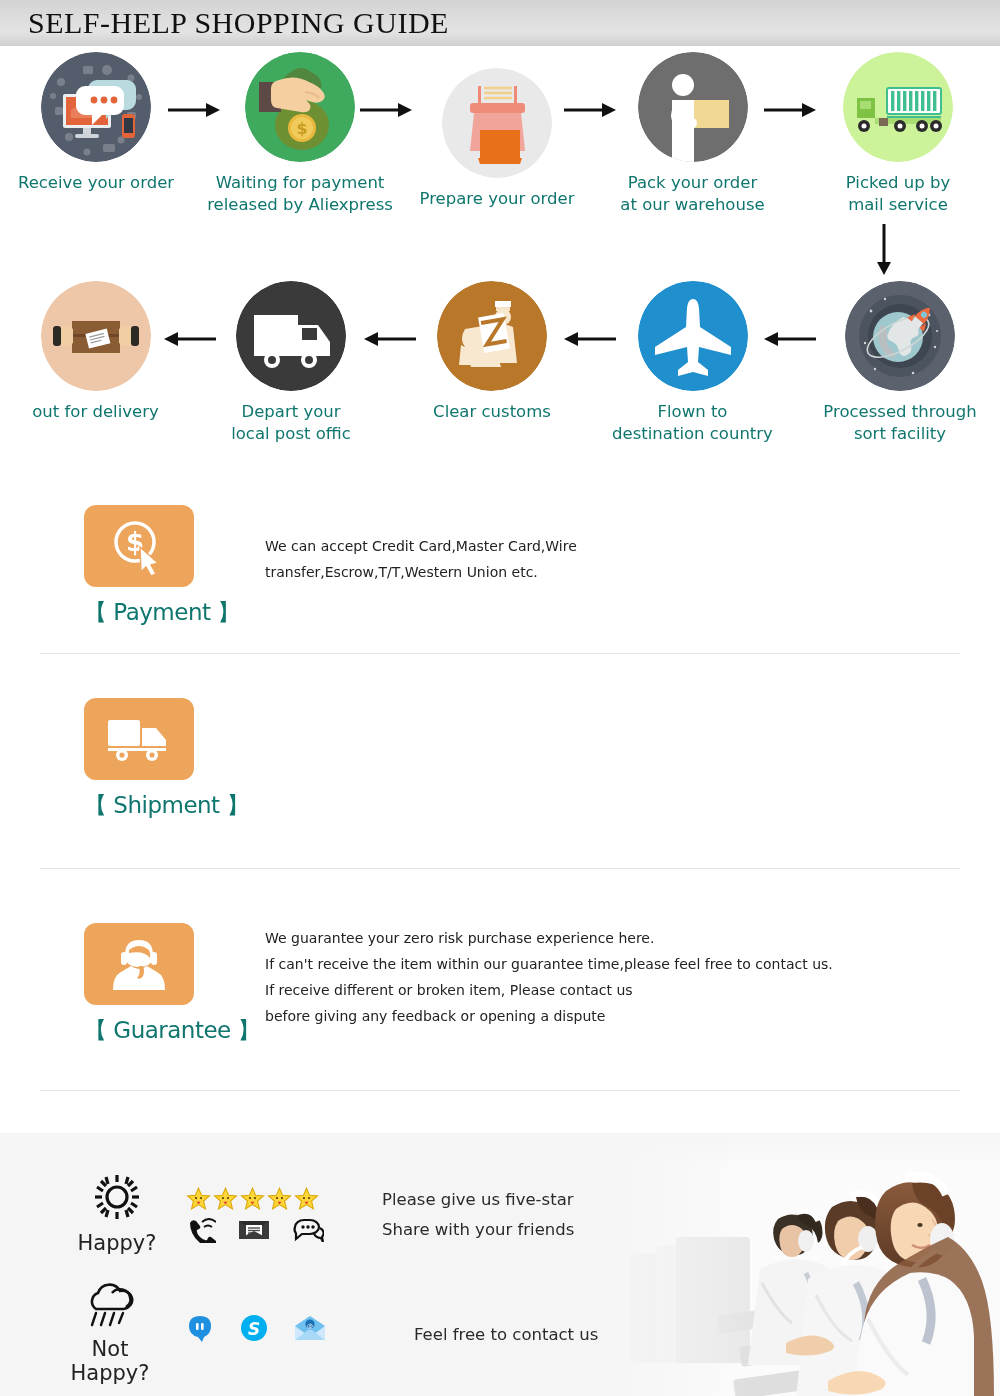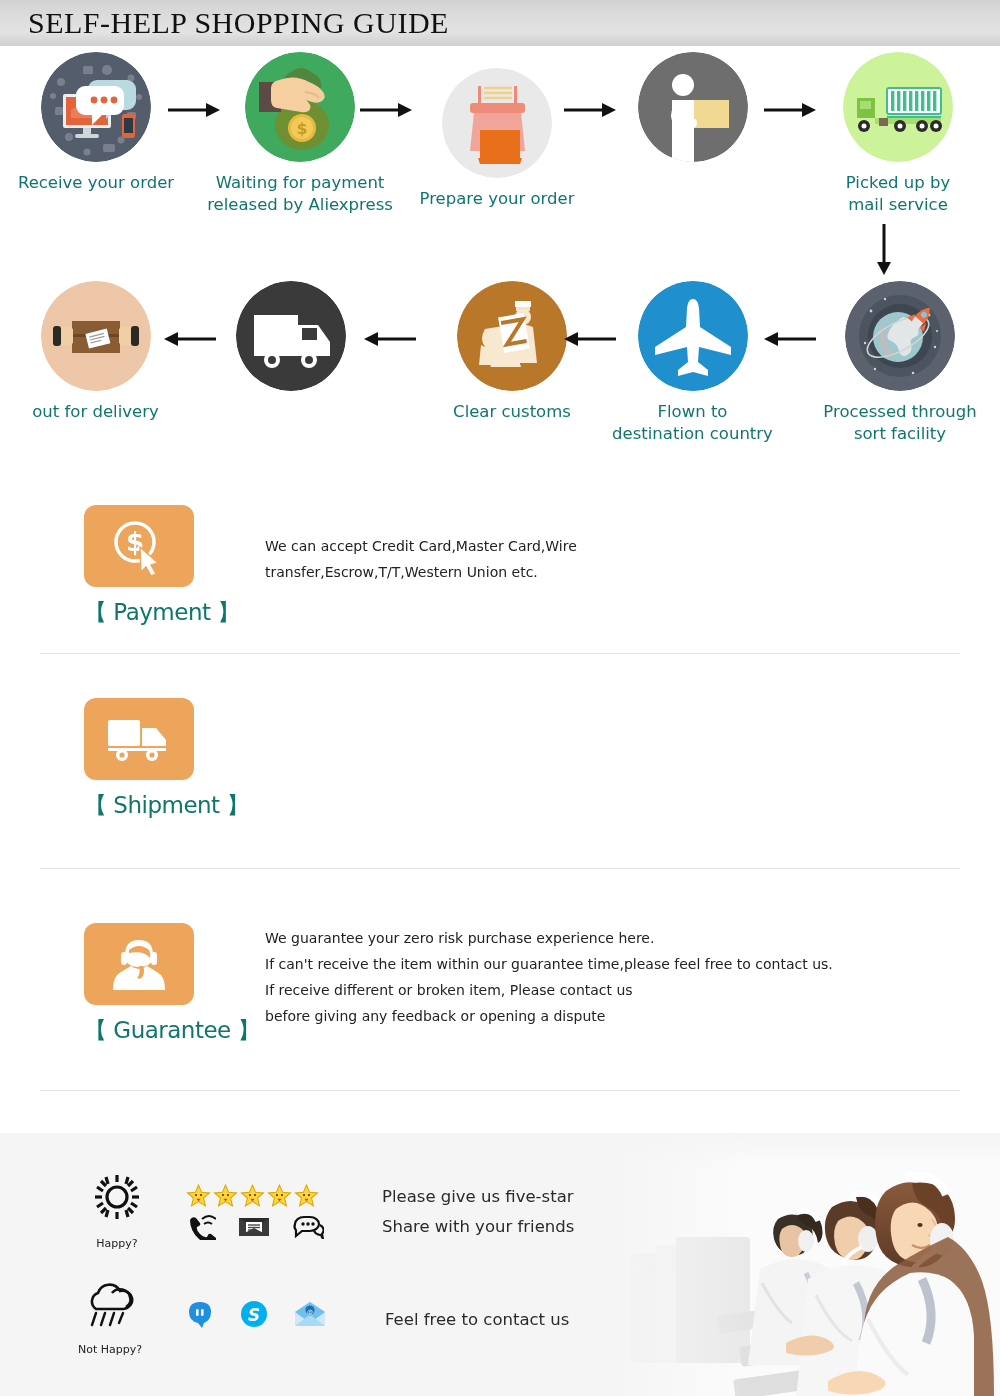--- a/index.html
+++ b/index.html
@@ -64,21 +64,21 @@
   
   .footer {
     position:absolute; left:0; top:1133px; width:1000px; height:263px;
     background:#f5f5f5; overflow:hidden;
   }
   .footer-photo {
     position:absolute; right:0; top:0; width:390px; height:263px;
   }
   .fb-row { position:absolute; display:flex; align-items:center; }
   .mood { width:110px; text-align:center; }
-  .mood-label { font-size:11px; color:#222; margin-top:8px; font-family:"DejaVu Sans", sans-serif;}
+  .mood-label { font-size:21px; color:#222; margin-top:2px; font-family:"DejaVu Sans", sans-serif;}
   .stars { display:flex; gap:2px; }
   .smallicons { display:flex; gap:22px; align-items:center; margin-top:6px;}
   .fb-text { font-size:16.5px; color:#2a2a2a; font-family:"DejaVu Sans", sans-serif; white-space:nowrap;}
 </style>
 </head>
 <body>
 
 <div class="page">
 
   <div class="header">
@@ -192,20 +192,24 @@
       <div class="node" style="left:605px; top:0; width:175px;">
         <div class="circle">
           <svg viewBox="0 0 110 110" width="110" height="110">
             <circle cx="55" cy="55" r="55" fill="#6e6e6e"></circle>
             <circle cx="45" cy="33" r="11" fill="#ffffff"></circle>
             <path d="M34 48 h22 v62 h-22z" fill="#ffffff"></path>
             <rect x="56" y="48" width="35" height="28" fill="#f2d993"></rect>
             <path d="M36 54 q-6 10 0 18 q5 8 18 5 q5-2 5-6 q0-5-6-5 q-8 1-10-3 q-2-4 1-9z" fill="#ffffff"></path>
           </svg>
         </div>
+        <div class="label">
+          <span>Pack your order</span><br>
+          <span>at our warehouse</span>
+        </div>
       </div>
 
       <div class="arrow" style="left:762px; top:48px;">
         <svg width="56" height="20" viewBox="0 0 56 20">
             <line x1="2" y1="10" x2="42" y2="10" stroke="#111" stroke-width="3"></line>
             <polygon points="40,3 54,10 40,17" fill="#111"></polygon>
           </svg>
       </div>
 
       <div class="node" style="left:818px; top:0; width:160px;">
@@ -294,30 +298,34 @@
             <rect x="18" y="34" width="44" height="37" fill="#ffffff"></rect>
             <path d="M62 44 h20 l12 17 v10 h-32z" fill="#ffffff"></path>
             <rect x="66" y="47" width="15" height="12" fill="#3a3a3a"></rect>
             <rect x="18" y="71" width="76" height="4" fill="#ffffff"></rect>
             <circle cx="36" cy="79" r="8" fill="#ffffff"></circle>
               <circle cx="36" cy="79" r="4" fill="#3a3a3a"></circle>
             <circle cx="73" cy="79" r="8" fill="#ffffff"></circle>
               <circle cx="73" cy="79" r="4" fill="#3a3a3a"></circle>
           </svg>
         </div>
+        <div class="label">
+          <span>Depart your</span><br>
+          <span>local post offic</span>
+        </div>
       </div>
 
       <div class="arrow" style="left:362px; top:48px;">
         <svg width="56" height="20" viewBox="0 0 56 20">
             <line x1="14" y1="10" x2="54" y2="10" stroke="#111" stroke-width="3"></line>
             <polygon points="16,3 2,10 16,17" fill="#111"></polygon>
           </svg>
       </div>
 
-      <div class="node" style="left:432px; top:0; width:160px;">
+      <div class="node" style="left:412px; top:0; width:160px;">
         <div class="circle">
           <svg viewBox="0 0 110 110" width="110" height="110">
             <circle cx="55" cy="55" r="55" fill="#b9772a"></circle>
             <path d="M58 20 h16 v6 h-16z" fill="#ffffff"></path>
             <rect x="59" y="26" width="14" height="4" fill="#f4e3c8"></rect>
             <circle cx="66" cy="36" r="8" fill="#f7e8cf"></circle>
             <path d="M56 46 q10-5 20 0 l4 36 h-28z" fill="#f7e8cf"></path>
             <path d="M28 48 q-6 10 0 18 l6 20 h30 l-10-34 q-4-8 -14-6 z" fill="#f7e8cf"></path>
             <rect x="44" y="34" width="26" height="36" fill="#ffffff" transform="rotate(-10 57 52)"></rect>
             <path d="M46 40 h22 l-20 22 h20" stroke="#b9772a" stroke-width="4" fill="none" transform="rotate(-10 57 52)"></path>
@@ -652,19 +660,19 @@
         </svg>
         <svg width="34" height="28" viewBox="0 0 34 28">
           <path d="M2 26 v-14 l15-10 l15 10 v14z" fill="#cfe8fb"></path>
           <path d="M2 12 l15 11 l15-11 l-15-10z" fill="#6fc0ef"></path>
           <path d="M2 26 l13-10 h4 l13 10z" fill="#a9d9f7"></path>
           <circle cx="17" cy="10" r="4.6" fill="#1b6fb5"></circle>
           <text x="17" y="13.5" font-size="6" font-family="DejaVu Sans, sans-serif" fill="#ffffff" text-anchor="middle">@</text>
         </svg>
       </div>
 
-      <div style="margin-left:58px;">
+      <div style="margin-left:87px;">
         <div class="fb-text">Feel free to contact us</div>
       </div>
     </div>
   </div>
 
 </div>
 
 </body></html>

